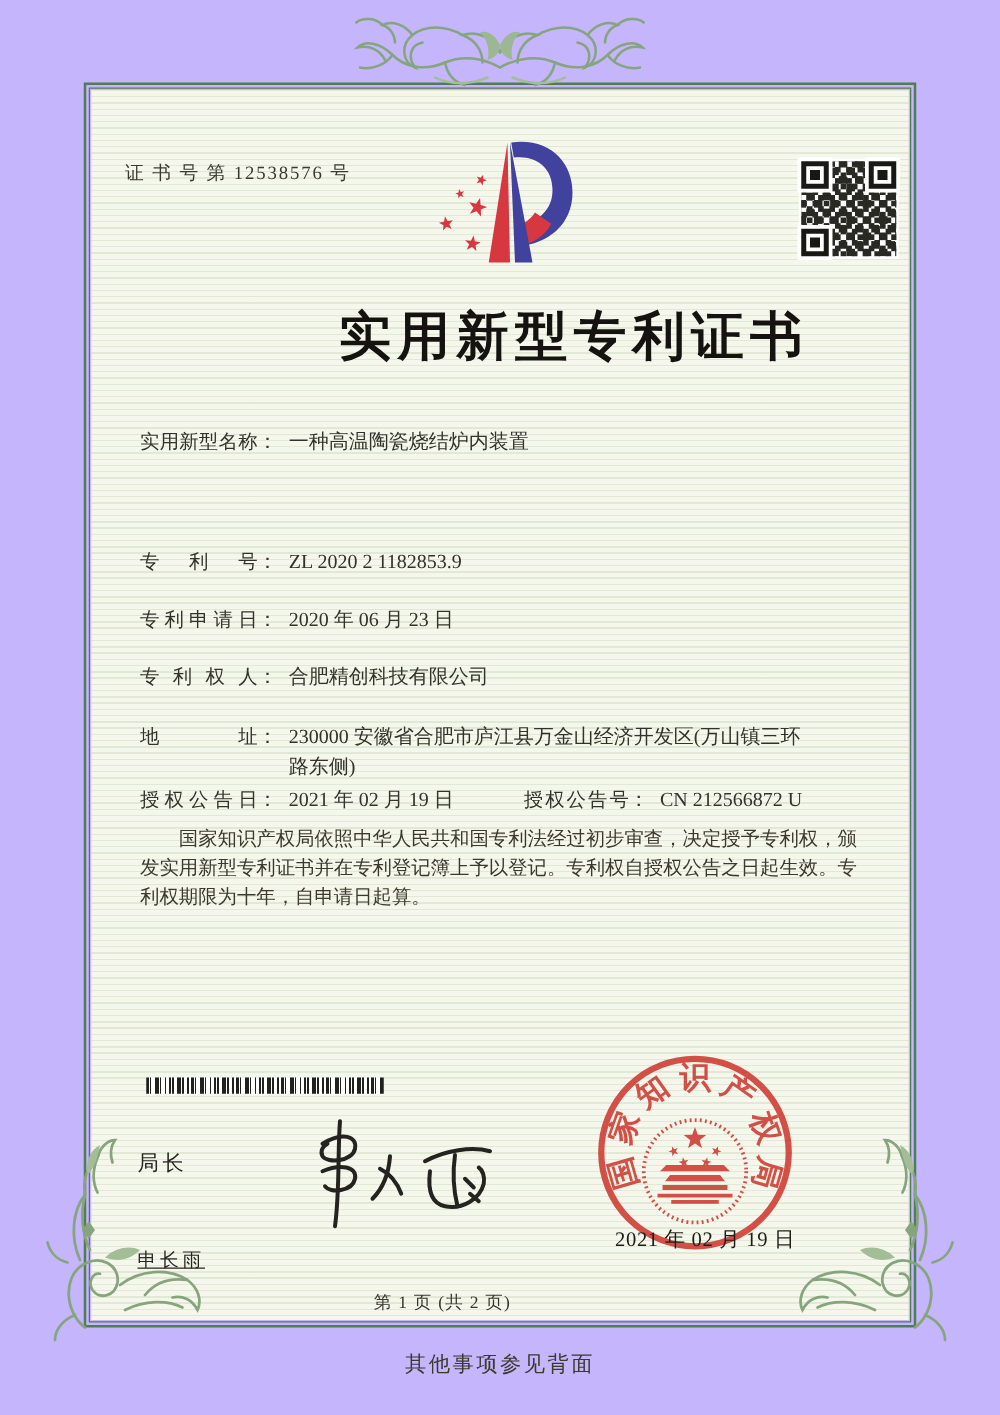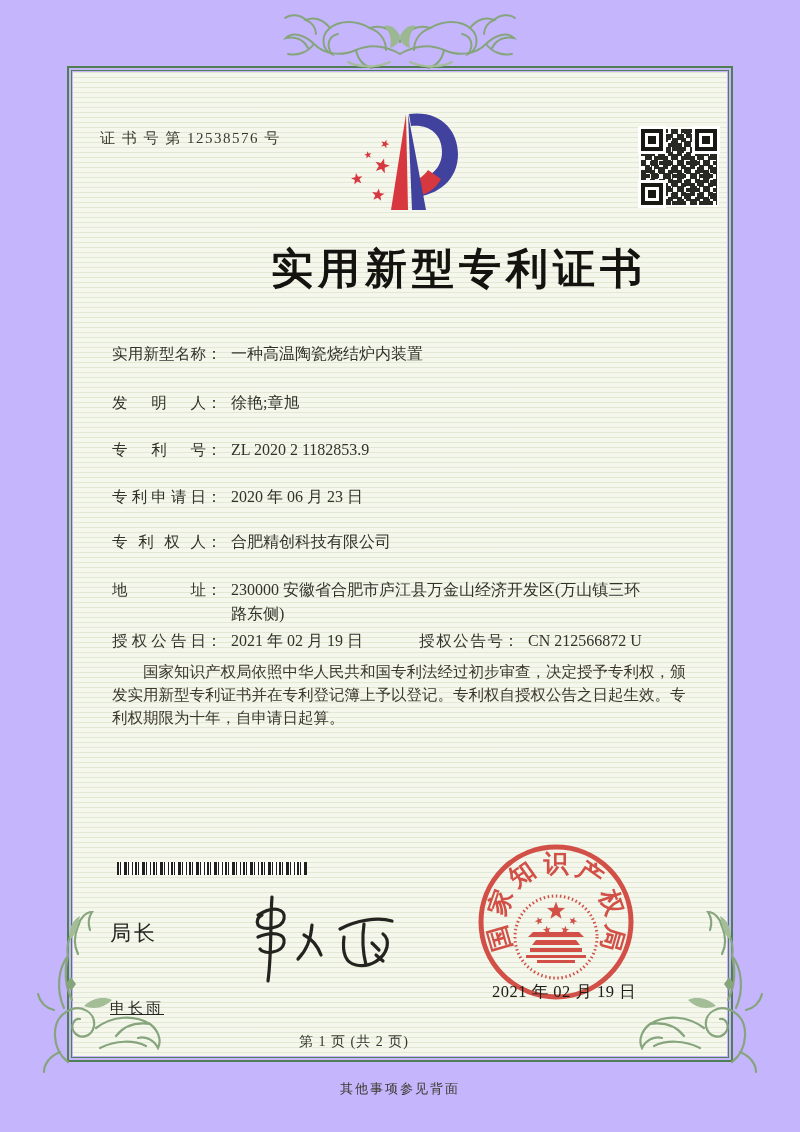--- a/index.html
+++ b/index.html
@@ -37,29 +37,29 @@
   .addr .fvalue{width:415px;}
   .g2label{display:inline-block;width:84px;font-size:15.5px;text-align:justify;text-align-last:justify;vertical-align:top;margin-left:56px;}
   
   .paras{position:absolute;left:112px;top:660px;width:582px;font-size:15.5px;line-height:23px;color:#3b382c;}
   .paras p{margin:0;text-indent:2em;}
   .paras p+p{margin-top:6px;}
   
   .barcode{position:absolute;left:117px;top:862px;width:190px;height:13px;
     background:repeating-linear-gradient(90deg,#20201c 0 2px,#fff 2px 3px,#20201c 3px 4px,#fff 4px 7px,#20201c 7px 10px,#fff 10px 11px,#20201c 11px 12px,#fff 12px 15px,#20201c 15px 16px,#fff 16px 18px);}
   .sig-title{position:absolute;left:110px;top:919px;font-family:Liberation Mono, monospace;
-    font-size:21px;letter-spacing:3px;color:#26251f;}
+    font-size:17px;letter-spacing:3px;color:#26251f;}
   .sig-name{position:absolute;left:110px;top:999px;font-family:"Liberation Sans","DejaVu Sans",sans-serif;
     font-size:15px;letter-spacing:3px;color:#26251f;text-decoration:underline;}
   .signature{position:absolute;left:228px;top:893px;width:200px;height:100px;}
   .seal{position:absolute;left:471px;top:837px;width:170px;height:170px;opacity:.88;}
   .seal text{font-family:"Liberation Serif","DejaVu Serif",serif;font-size:25px;font-weight:700;fill:#ce3a32;}
   .seal-date{position:absolute;left:492px;top:981px;font-size:16.5px;letter-spacing:.5px;color:#1d1c18;z-index:5;}
   .page-info{position:absolute;left:0;top:1033px;width:708px;text-align:center;font-size:14px;letter-spacing:1px;color:#35342c;}
-  .back-note{position:absolute;left:0;top:1080px;width:800px;text-align:center;font-size:13px;letter-spacing:2px;color:#3b382c;}
+  .back-note{position:absolute;left:0;top:1080px;width:800px;text-align:center;font-size:17px;letter-spacing:2px;color:#3b382c;}
 </style>
 </head>
 <body>
 
 <div class="page">
 
   <div class="frame">
     <div class="guilloche"></div>
     <div class="frame-inner"></div>
   </div>
@@ -126,23 +126,20 @@
     <div class="finder f-tl"></div>
     <div class="finder f-tr"></div>
     <div class="finder f-bl"></div>
   </div>
 
   <div class="title">实用新型专利证书</div>
 
   <div class="frow" style="top:342px">
     <span class="flabel">实用新型名称</span><span class="fcolon">：</span><span class="fvalue">一种高温陶瓷烧结炉内装置</span>
   </div>
-  <div class="frow" style="top:391px">
-    <span class="flabel">发明人</span><span class="fcolon">：</span><span class="fvalue">徐艳;章旭</span>
-  </div>
   <div class="frow" style="top:438px">
     <span class="flabel">专利号</span><span class="fcolon">：</span><span class="fvalue">ZL 2020 2 1182853.9</span>
   </div>
   <div class="frow" style="top:485px">
     <span class="flabel">专利申请日</span><span class="fcolon">：</span><span class="fvalue">2020 年 06 月 23 日</span>
   </div>
   <div class="frow" style="top:530px">
     <span class="flabel">专利权人</span><span class="fcolon">：</span><span class="fvalue">合肥精创科技有限公司</span>
   </div>
   <div class="frow addr" style="top:578px">

